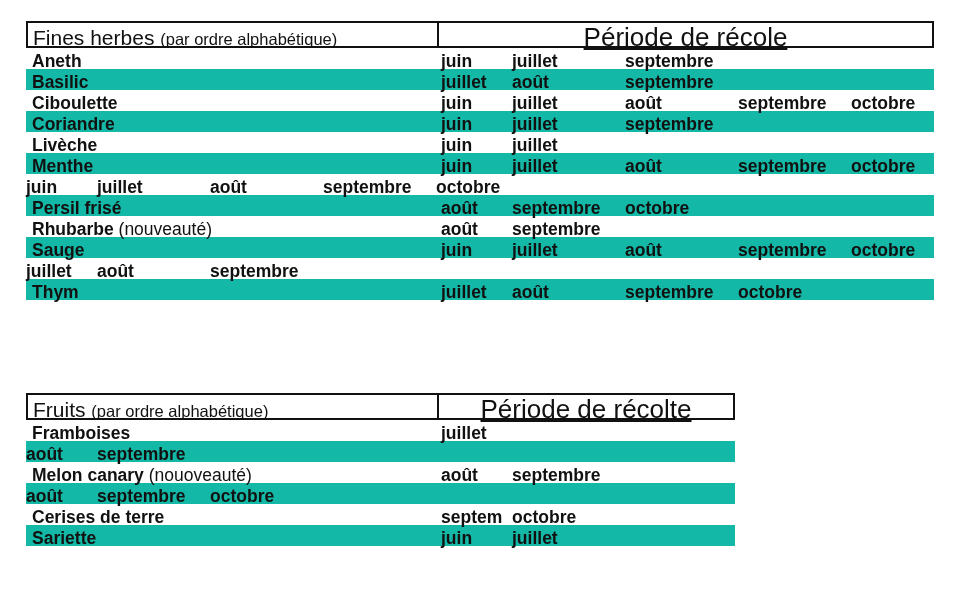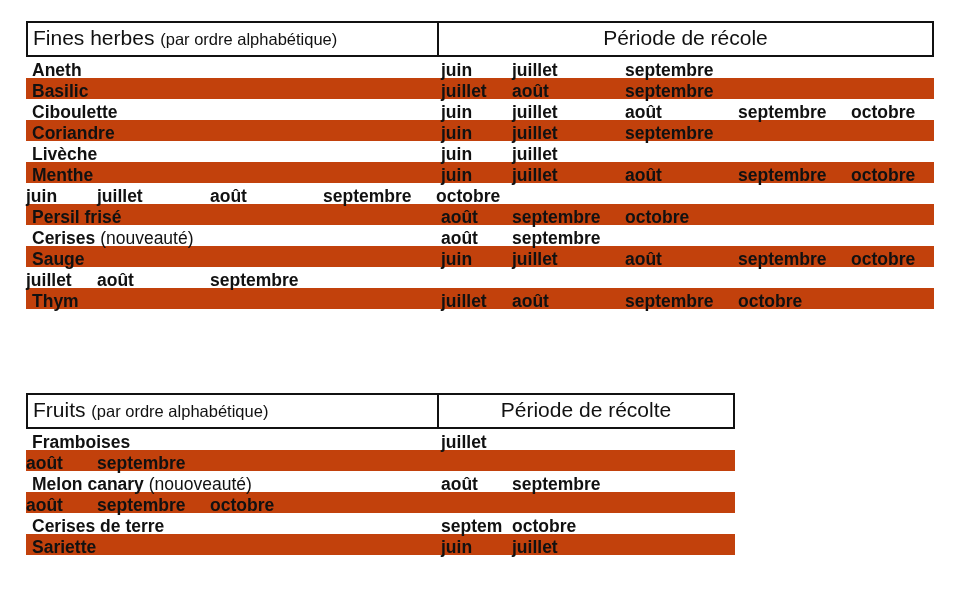--- a/index.html
+++ b/index.html
@@ -6,34 +6,34 @@
     body {
       width: 960px; height: 614px; position: relative; overflow: hidden;
       font-family: "Liberation Sans", "DejaVu Sans", sans-serif;
       color: #111111;
     }
     .table { position: absolute; left: 26px; }
     .table.herbs { top: 21px; width: 908px; }
     .table.fruits { top: 393px; width: 709px; }
 
     .hdr {
-      display: flex; height: 36px; box-sizing: border-box;
+      display: flex; height: 27px; box-sizing: border-box;
       border: 2.5px solid #111; 
     }
     .hdr .c1 {
       width: 411px; box-sizing: border-box; border-right: 2.5px solid #111;
       font-size: 21px; line-height: 29px; padding-left: 5px; white-space: nowrap;
     }
     .hdr .c1 .sub { font-size: 16.5px; }
     .hdr .c2 {
-      flex: 1; text-align: center; font-size: 21px; line-height: 29px; white-space: nowrap;
+      flex: 1; text-align: center; font-size: 26px; line-height: 29px; white-space: nowrap; text-decoration: underline;
     }
 
     .row { display: flex; height: 21px; line-height: 26.8px; font-size: 17.5px; white-space: nowrap; }
-    .row.shade { background: #c2410c; }
+    .row.shade { background: #14b8a6; }
     .row .name { width: 415px; padding-left: 6px; box-sizing: border-box; }
     .row .name .b { font-weight: bold; }
     .row .months { position: relative; flex: 1; font-weight: bold; }
     .row .m { position: absolute; top: 0; }
     .m0 { left: 0px; }
     .m1 { left: 71px; }
     .m2 { left: 184px; }
     .m3 { left: 297px; }
     .m4 { left: 410px; }
   </style>
@@ -122,21 +122,21 @@
         <div class="name"><span class="b">Persil frisé</span> <span></span></div>
         <div class="months">
           <span class="m m0">août</span>
           <span class="m m1">septembre</span>
           <span class="m m2">octobre</span>
           <span class="m m3"></span>
           <span class="m m4"></span>
         </div>
       </div>
       <div class="row">
-        <div class="name"><span class="b">Cerises</span> <span>(nouveauté)</span></div>
+        <div class="name"><span class="b">Rhubarbe</span> <span>(nouveauté)</span></div>
         <div class="months">
           <span class="m m0">août</span>
           <span class="m m1">septembre</span>
           <span class="m m2"></span>
           <span class="m m3"></span>
           <span class="m m4"></span>
         </div>
       </div>
       <div class="row shade">
         <div class="name"><span class="b">Sauge</span> <span></span></div>

